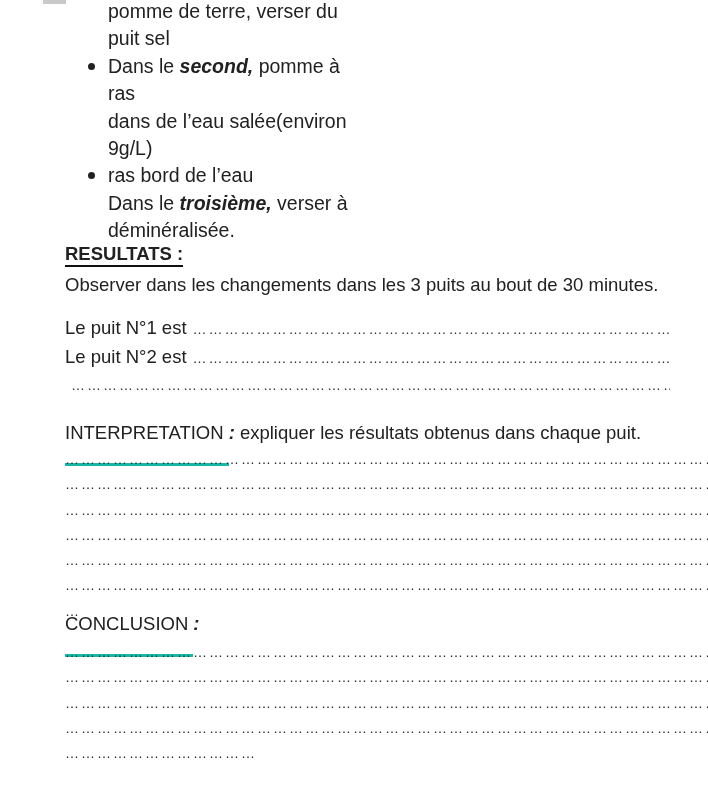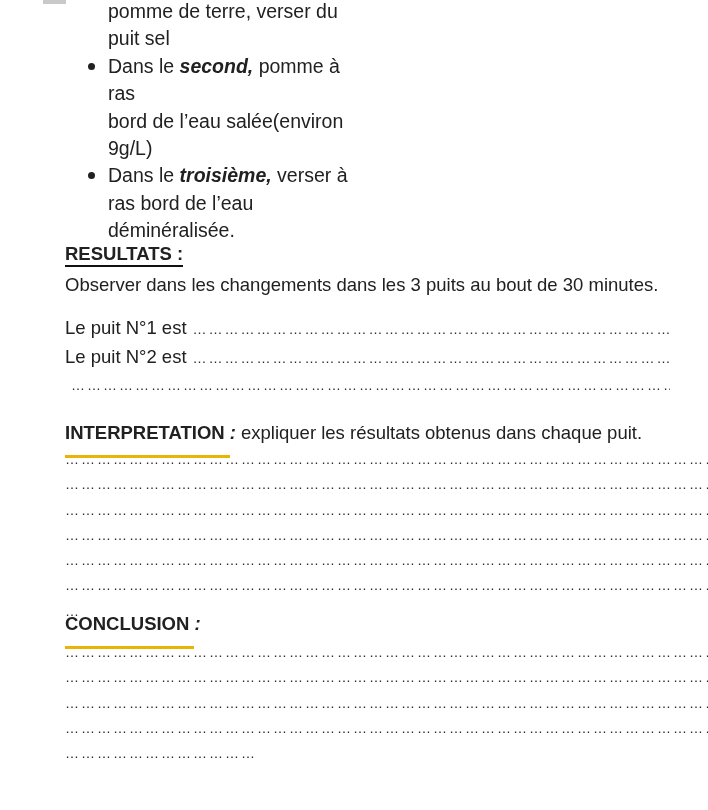--- a/index.html
+++ b/index.html
@@ -37,23 +37,23 @@
   .sec-wells{top:314px;width:605px;line-height:27px;}
   .sec-interp{top:421px;width:647px;}
   .sec-concl{top:612px;width:647px;}
 
   .h-underline-thin{
     font-weight:700;
     border-bottom:2px solid #111111;
     padding-bottom:1px;
   }
   .h-underline-thick{
-    font-weight:700;
-    border-bottom:3px solid #eab308;
-    padding-bottom:12px;
+    font-weight:400;
+    border-bottom:3px solid #14b8a6;
+    padding-bottom:20px;
     padding-right:5px;
   }
   .observe{margin-top:7px;}
 
   .well-row{display:flex;align-items:baseline;}
   .well-label{white-space:nowrap;text-align:center;}
   .leader{
     flex:1 1 auto;margin-left:6px;
     overflow:hidden;white-space:nowrap;
     font-size:14px;letter-spacing:2px;color:#2a2a2a;
@@ -78,27 +78,27 @@
   <div class="top-sliver"></div>
 
   <div class="bullets">
     <div class="cont">
       <div>pomme de terre, verser du</div>
       <div>puit sel</div>
     </div>
     <div class="bullet-item">
       <span class="bullet-dot"></span>
       <div><span>Dans le </span><b>second,</b><span> pomme à ras</span></div>
-      <div>bord de l’eau salée(environ</div>
+      <div>dans de l’eau salée(environ</div>
       <div>9g/L)</div>
     </div>
     <div class="bullet-item">
       <span class="bullet-dot"></span>
+      <div>ras bord de l’eau</div>
       <div><span>Dans le </span><b>troisième,</b><span> verser à</span></div>
-      <div>ras bord de l’eau</div>
       <div>déminéralisée.</div>
     </div>
   </div>
 
   <div class="section sec-resultats">
     <div><span class="h-underline-thin">RESULTATS :</span></div>
     <div class="observe">Observer dans les changements dans les 3 puits au bout de 30 minutes.</div>
   </div>
 
   <div class="section sec-wells">

